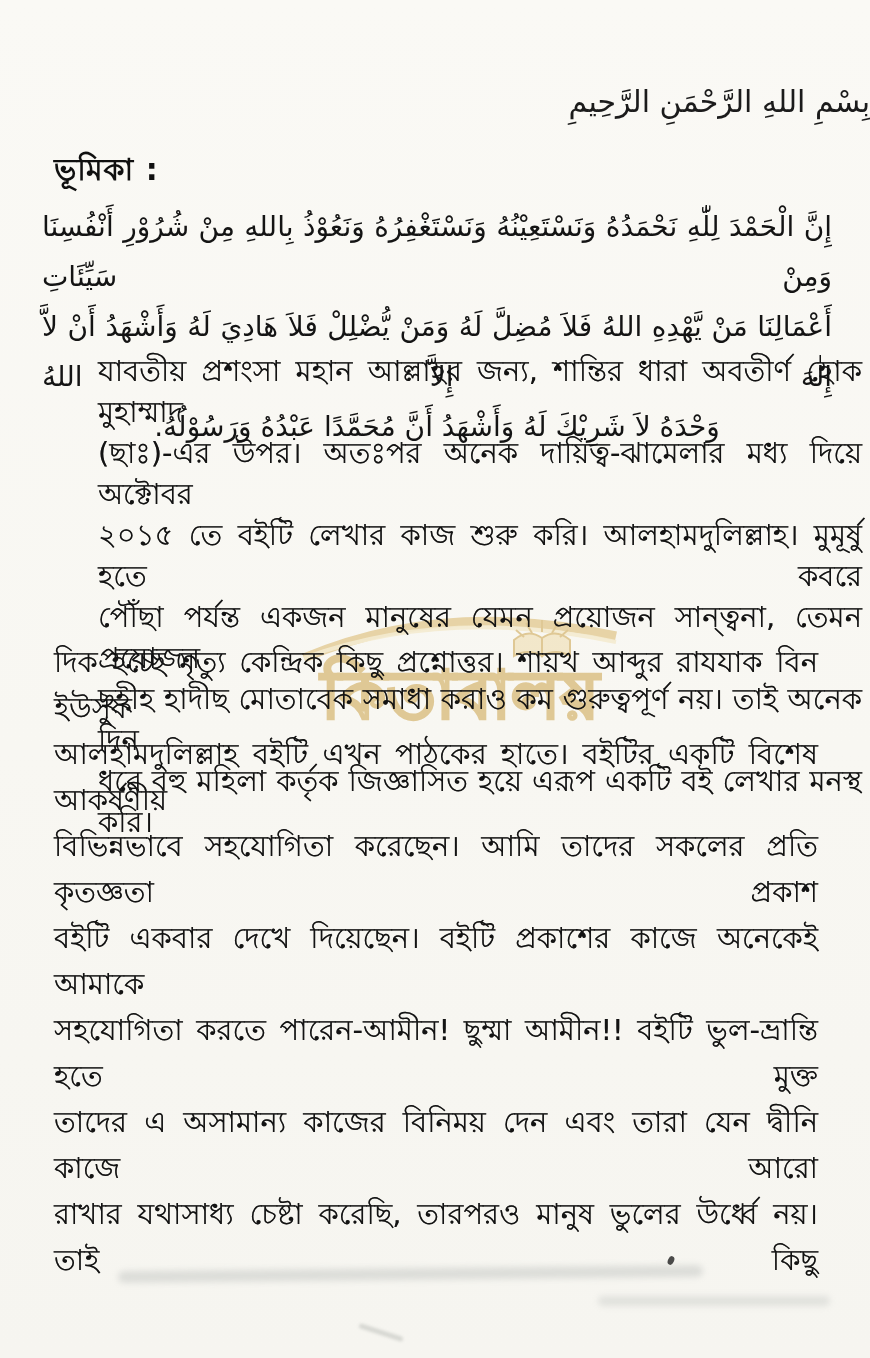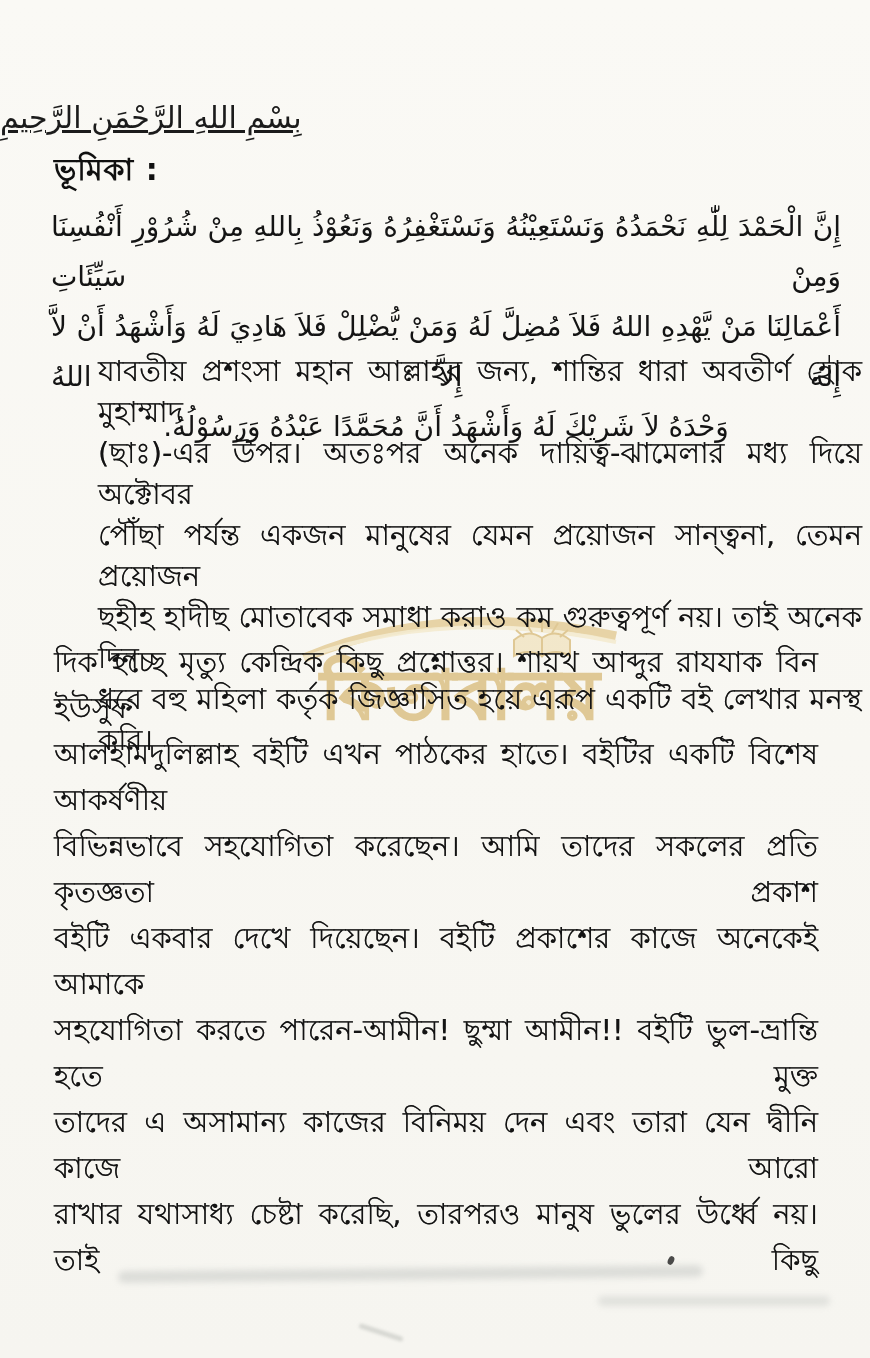--- a/index.html
+++ b/index.html
@@ -4,33 +4,33 @@
 <style>
   html,body { margin:0; padding:0; background:#e8e8e6; }
   .page {
     position:relative; width:870px; height:1358px; margin:0 auto;
     background:linear-gradient(180deg,#faf9f5 0%,#f8f7f2 55%,#f6f5f0 100%);
     overflow:hidden;
     font-family:"DejaVu Sans", sans-serif;
     box-shadow:0 0 4px rgba(0,0,0,.25);
   }
   .bismillah {
-    position:absolute; top:100px; left:0; right:0;
-    text-align:left; direction:rtl; unicode-bidi:embed;
-    font-size:30px; color:#1b1b1b; z-index:2;text-decoration:underline;
+    position:absolute; top:84px; left:0; right:0;
+    text-align:right; direction:rtl; unicode-bidi:embed;
+    font-size:30px; color:#1b1b1b; z-index:2;
   }
   .section-heading {
     position:absolute; top:146px; left:54px;
     font-size:30px; font-weight:bold; color:#101010;
     letter-spacing:1px; z-index:2;
   }
   .arabic-block {
     position:absolute; top:202px; left:42px; width:790px;
     direction:rtl; font-size:28px; line-height:50px;
-    color:#141414; z-index:2;margin-left:9px;
+    color:#141414; z-index:2;
   }
   .ar-line { text-align:justify; text-align-last:justify; }
   .ar-line.ar-last { text-align-last:center; }
   .para {
     position:absolute; left:54px; width:764px;
     color:#131313; z-index:2;
   }
   .para-1 { top:351px; font-size:29px; line-height:41px;margin-left:44px; }
   .para-2 { top:639px; font-size:29px; line-height:46px; }
   .bn-line {
@@ -93,20 +93,21 @@
         <line x1="10" y1="19" x2="2" y2="12"></line>
         <line x1="46" y1="19" x2="54" y2="12"></line>
       </g>
     </g>
     <text x="174" y="122" text-anchor="middle" font-size="66" font-weight="bold" fill="#eed9a4" stroke="#c79a3a" stroke-width="2.5">কিতাবালয়</text>
   </svg>
 
   <div class="para para-1">
     <div class="bn-line">যাবতীয় প্রশংসা মহান আল্লাহর জন্য, শান্তির ধারা অবতীর্ণ হোক মুহাম্মাদ</div>
     <div class="bn-line">(ছাঃ)-এর উপর। অতঃপর অনেক দায়িত্ব-ঝামেলার মধ্য দিয়ে অক্টোবর</div>
+    <div class="bn-line">২০১৫ তে বইটি লেখার কাজ শুরু করি। আলহামদুলিল্লাহ। মুমূর্ষু হতে কবরে</div>
     <div class="bn-line">পৌঁছা পর্যন্ত একজন মানুষের যেমন প্রয়োজন সান্ত্বনা, তেমন প্রয়োজন</div>
     <div class="bn-line">ছহীহ হাদীছ মোতাবেক সমাধা করাও কম গুরুত্বপূর্ণ নয়। তাই অনেক দিন</div>
     <div class="bn-line">ধরে বহু মহিলা কর্তৃক জিজ্ঞাসিত হয়ে এরূপ একটি বই লেখার মনস্থ করি।</div>
   </div>
 
   <div class="para para-2">
     <div class="bn-line">দিক হচ্ছে মৃত্যু কেন্দ্রিক কিছু প্রশ্নোত্তর। শায়খ আব্দুর রাযযাক বিন ইউসুফ</div>
     <div class="bn-line">আলহামদুলিল্লাহ বইটি এখন পাঠকের হাতে। বইটির একটি বিশেষ আকর্ষণীয়</div>
     <div class="bn-line">বিভিন্নভাবে সহযোগিতা করেছেন। আমি তাদের সকলের প্রতি কৃতজ্ঞতা প্রকাশ</div>
     <div class="bn-line">বইটি একবার দেখে দিয়েছেন। বইটি প্রকাশের কাজে অনেকেই আমাকে</div>

